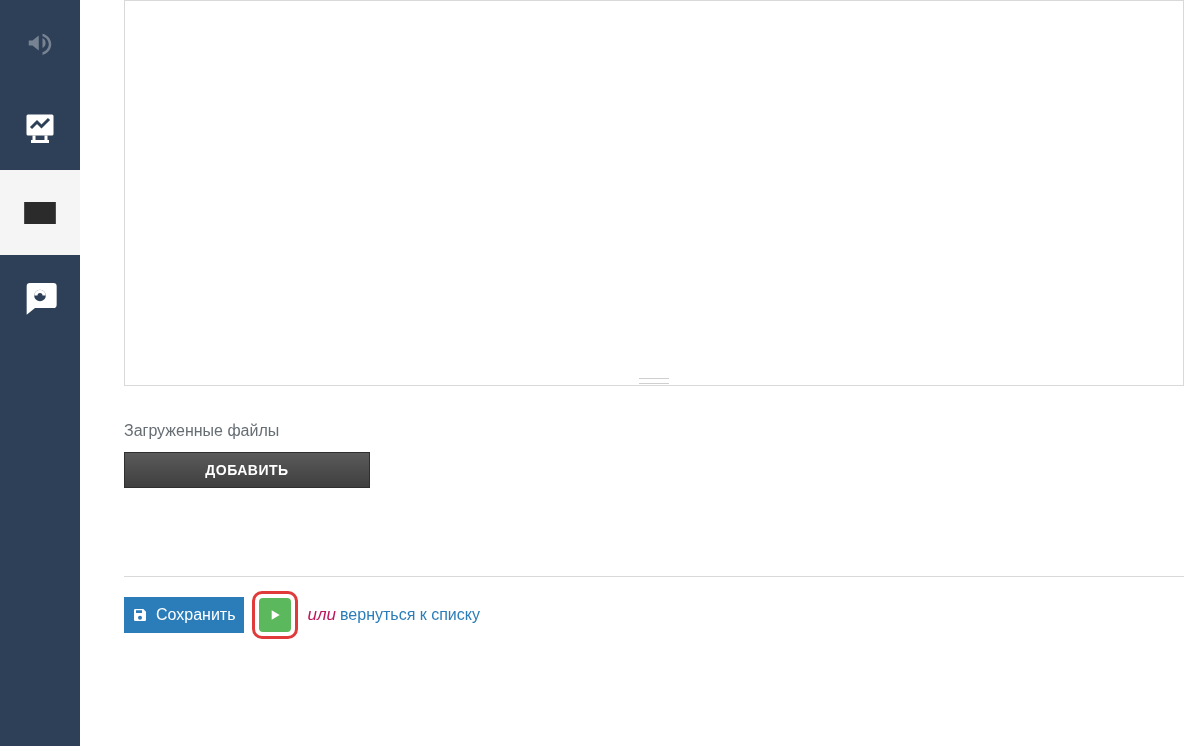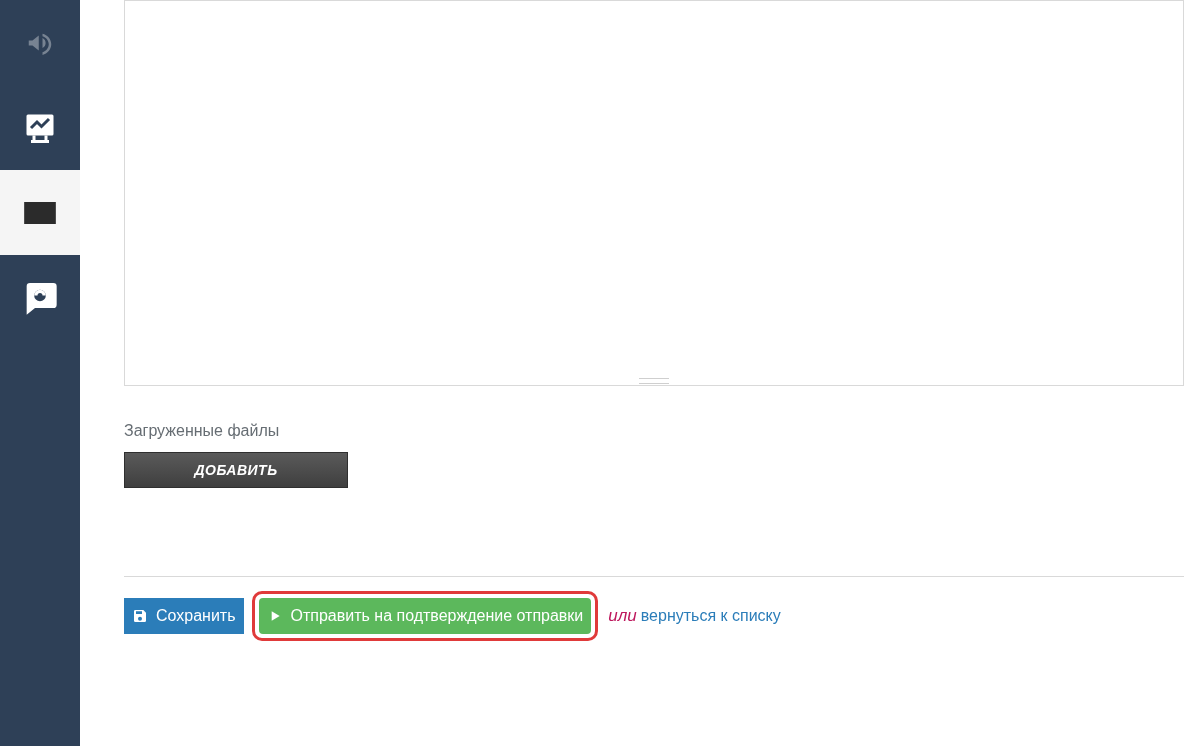--- a/index.html
+++ b/index.html
@@ -63,32 +63,31 @@
 
   
   .upload-section { margin-top: 36px; }
   .upload-label {
     font-size: 16px;
     color: #666d73;
     margin-bottom: 12px;
   }
   .add-btn {
     display: inline-block;
-    width: 224px;
+    width: 246px;
     text-align: center;
     padding: 9px 0;
     background: linear-gradient(#5a5a5a, #3f3f3f);
     color: #fff;
     font-size: 14px;
     font-weight: bold;
     letter-spacing: 0.5px;
     border: 1px solid #2f2f2f;
     cursor: pointer;
     text-transform: uppercase;
-    font-style: italic;
   }
   .upload-hint {
     font-size: 15px;
     color: #8a9199;
     margin-top: 8px;
   }
 
   
   .action-divider {
     border: none;
@@ -205,21 +204,20 @@
           <path d="M17 3H5a2 2 0 0 0-2 2v14a2 2 0 0 0 2 2h14a2 2 0 0 0 2-2V7l-4-4zM12 19a3 3 0 1 1 0-6 3 3 0 0 1 0 6zm3-10H6V5h9v4z"></path>
         </svg>
       <span>Сохранить</span>
     </button>
 
     <span class="btn-send-wrap">
       <button class="btn btn-send">
         <svg class="inline-icon" viewBox="0 0 24 24" fill="#fff">
             <path d="M7 5v14l12-7L7 5z"></path>
           </svg>
-        <span>Отправить на подтверждение отправки</span>
       </button>
     </span>
 
     <span class="or-text">или</span>
     <a class="back-link">вернуться к списку</a>
   </div>
 
 </main>
 
 </body></html>

